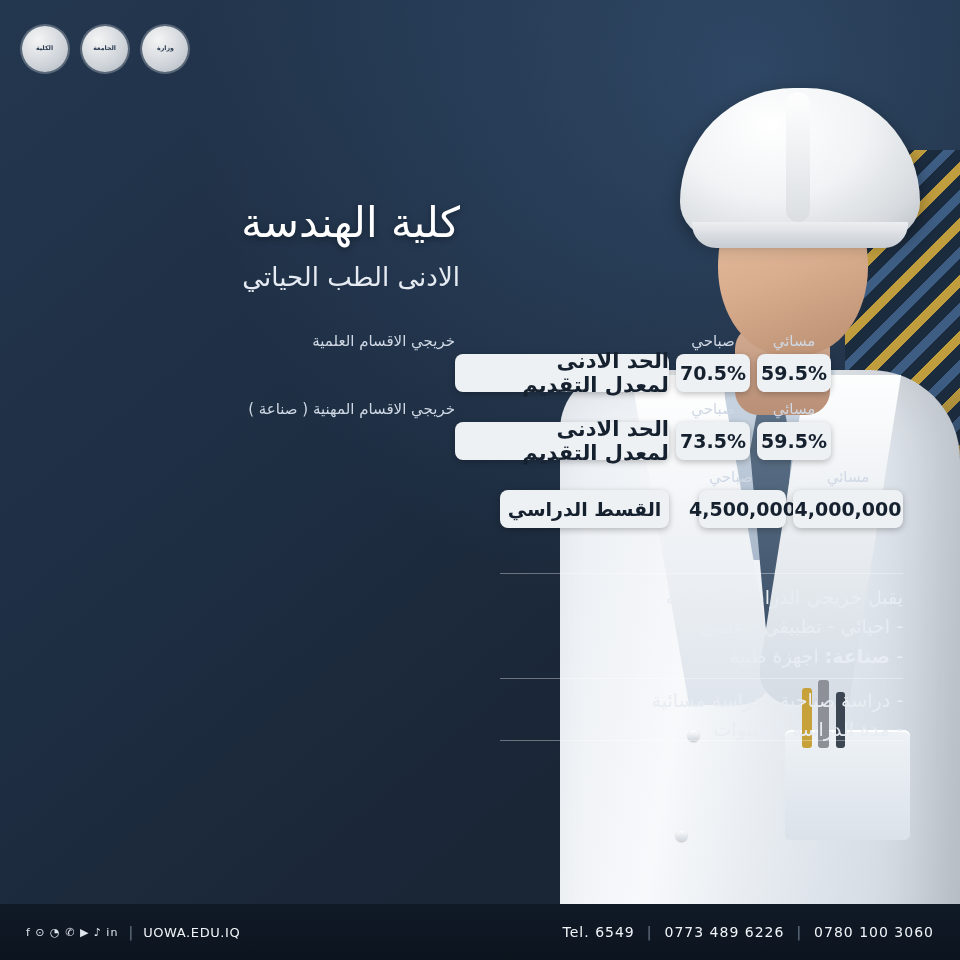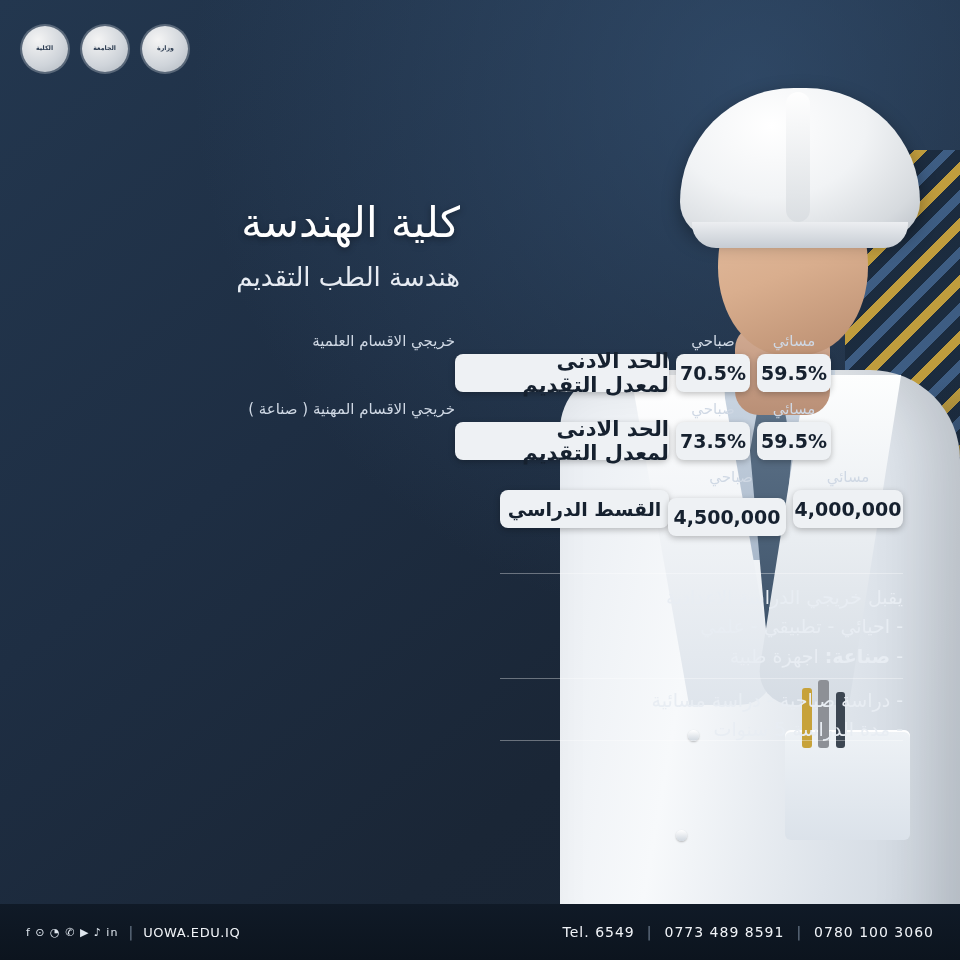--- a/index.html
+++ b/index.html
@@ -103,21 +103,21 @@
   }
   .pill{
     position:absolute;height:38px;border-radius:8px;background:#eef1f4;
     color:#16212f;display:flex;align-items:center;justify-content:center;
     font-size:19px;font-weight:bold;box-shadow:0 2px 6px rgba(0,0,0,.25);
   }
   .pill.main{right:291px;width:169px;top:24px;font-size:21px;padding-left:45px;}
   .pill.val-a{right:210px;width:74px;top:24px;}
   .pill.val-b{right:129px;width:74px;top:24px;text-align:center;}
   .pill.wide-main{right:291px;width:169px;top:24px;margin-left:33px;}
-  .pill.wide-a{right:174px;width:118px;top:32px;}
+  .pill.wide-a{right:174px;width:87px;top:24px;}
   .pill.wide-b{right:57px;width:110px;top:24px;}
   .tag{
     position:absolute;top:2px;color:#cfd8e4;font-size:15px;text-align:center;white-space:nowrap;
   }
   .tag.a{right:210px;width:74px;}
   .tag.b{right:129px;width:74px;}
   .tag.wa{right:174px;width:110px;}
   .tag.wb{right:57px;width:110px;}
 
   
@@ -172,21 +172,21 @@
       </div>
     <div class="logo">
         <span>الجامعة</span>
       </div>
     <div class="logo">
         <span>الكلية</span>
       </div>
   </div>
 
   <div class="headline">كلية الهندسة</div>
-  <div class="subhead">هندسة الطب التقديم</div>
+  <div class="subhead">الادنى الطب الحياتي</div>
 
   <div class="rows">
 
     <div class="row">
       <div class="row-caption">خريجي الاقسام العلمية</div>
       <div class="tag a">صباحي</div>
       <div class="tag b">مسائي</div>
       <div class="pill main">الحد الادنى لمعدل التقديم</div>
       <div class="pill val-a">70.5%</div>
       <div class="pill val-b">59.5%</div>
@@ -226,21 +226,21 @@
     <div>- دراسة صباحية - دراسة مسائية</div>
     <div>- مدة الدراسة 5 سنوات</div>
   </div>
 
   <div class="divider" style="right:57px;left:500px;top:740px;"></div>
 
   <div class="footer">
     <div class="f-left">
       <span>Tel. 6549</span>
       <span class="f-sep">|</span>
-      <span>0773 489 8591</span>
+      <span>0773 489 6226</span>
       <span class="f-sep">|</span>
       <span>0780 100 3060</span>
     </div>
     <div class="f-right">
       <span class="socials">f ⊙ ◔ ✆ ▶ ♪ in</span>
       <span class="f-sep">|</span>
       <span class="site">UOWA.EDU.IQ</span>
     </div>
   </div>
 

